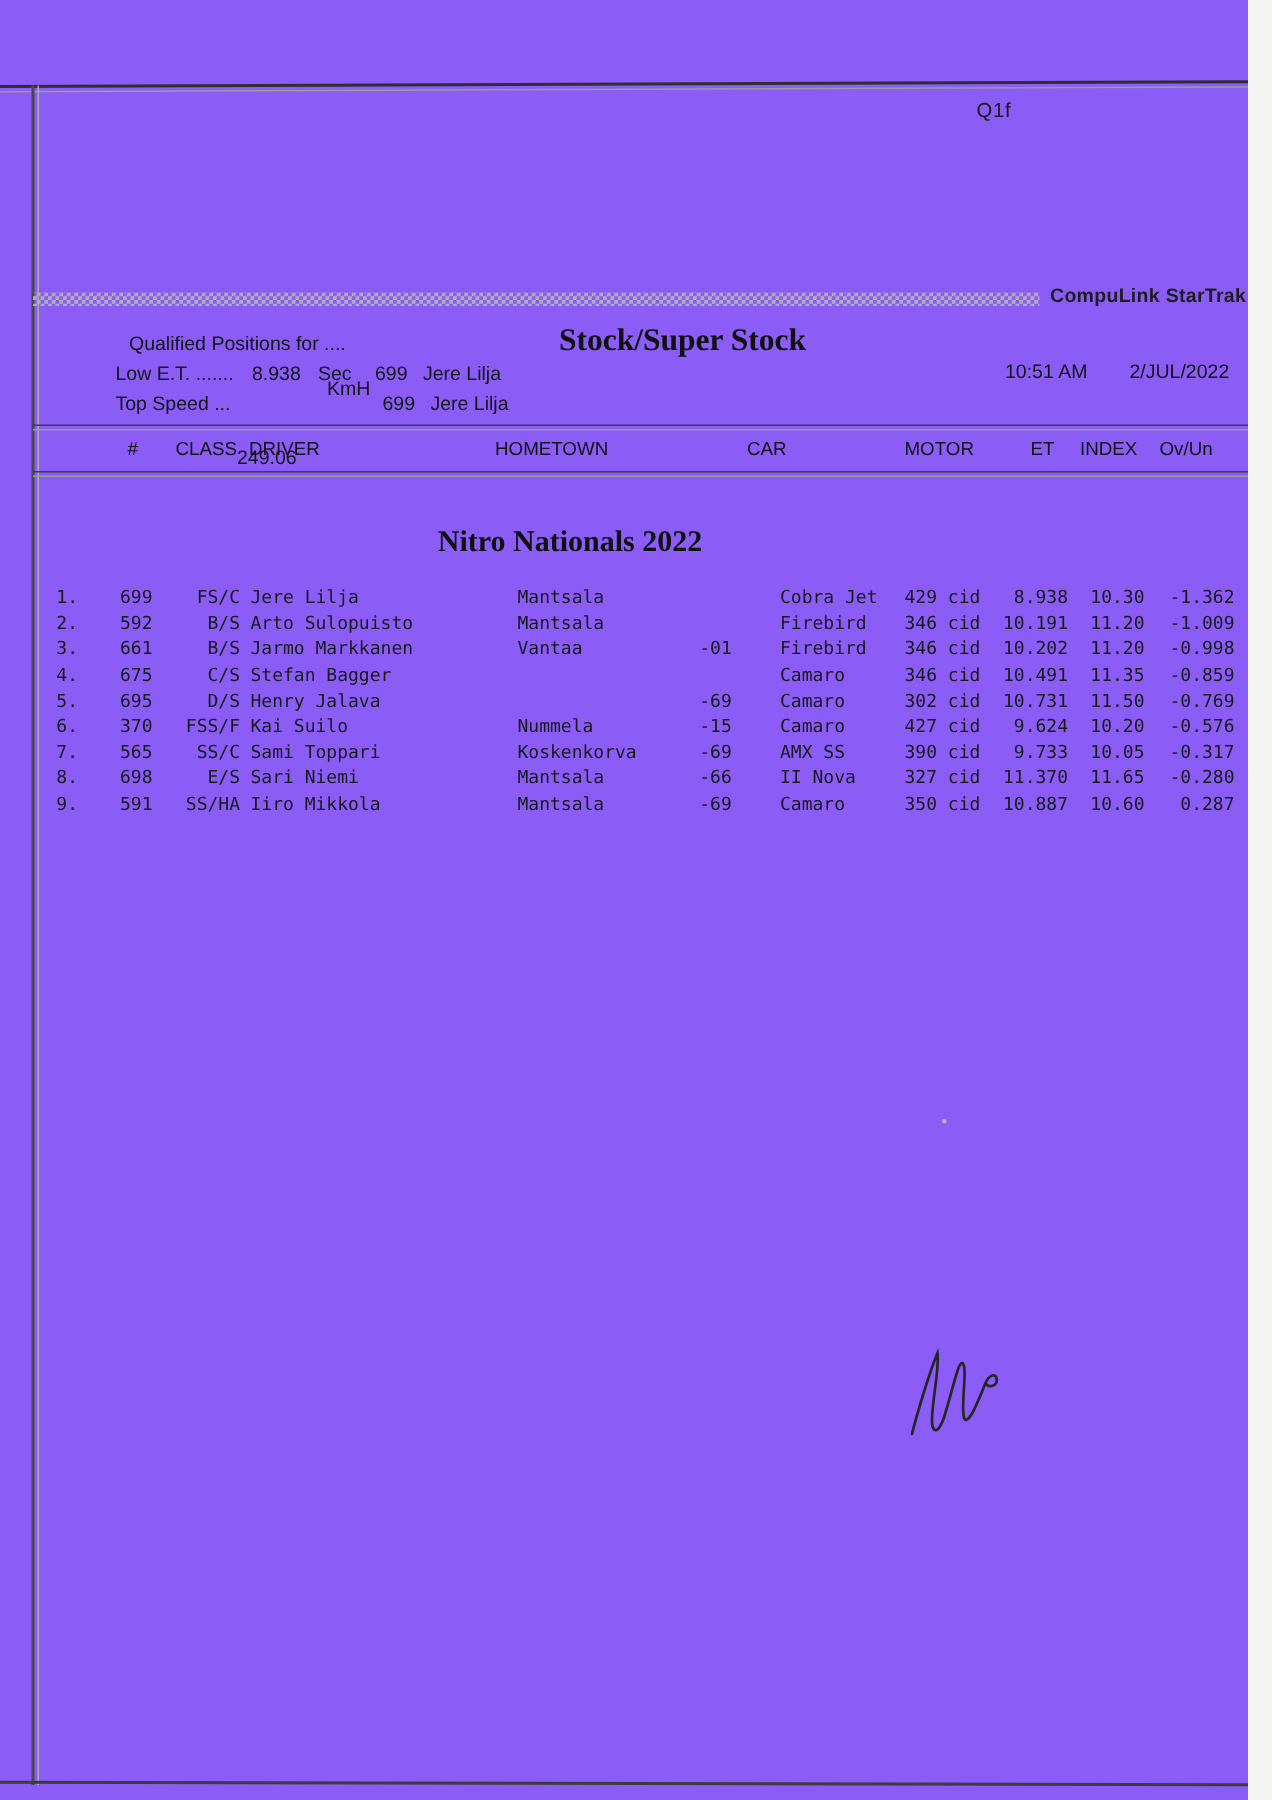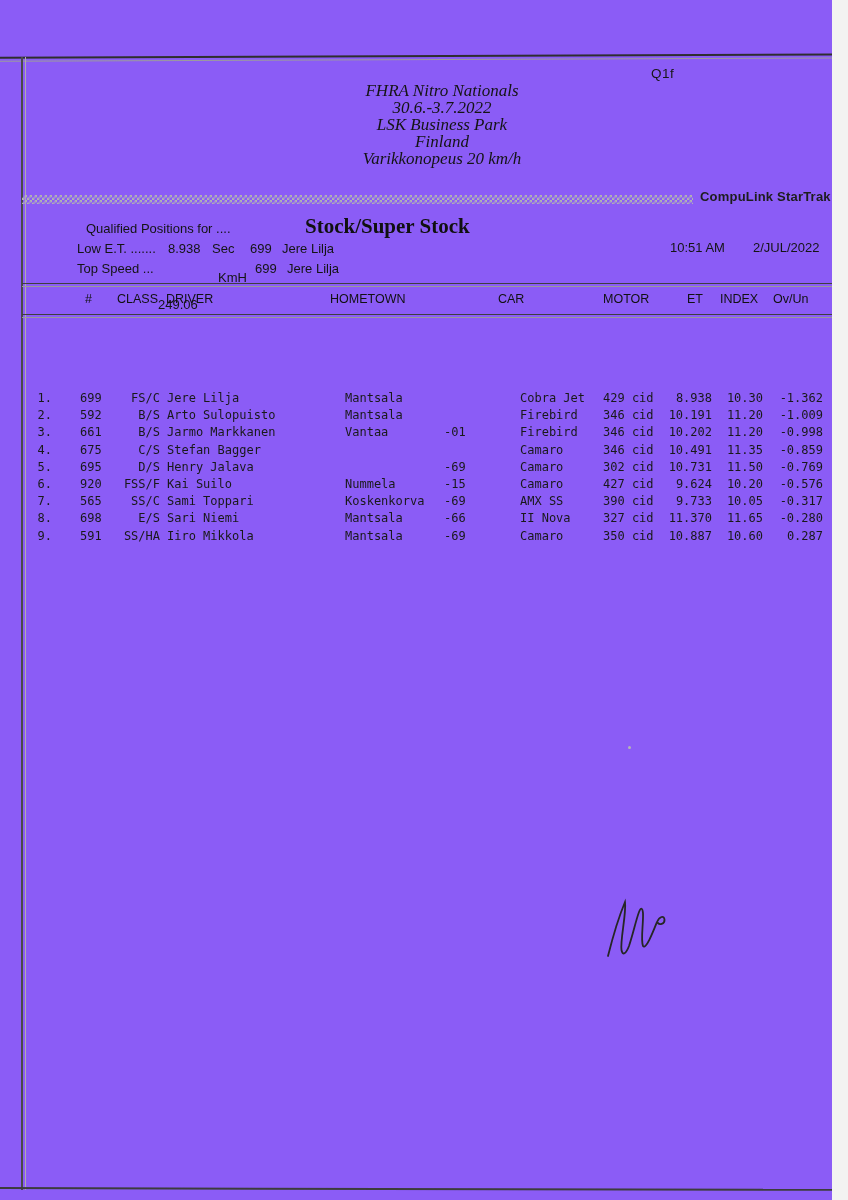--- a/index.html
+++ b/index.html
@@ -27,21 +27,21 @@
   
   .band{left:22px;top:195px;width:671px;height:9px;
     background-image:
       linear-gradient(45deg,#b3b3b3 25%,transparent 25%,transparent 75%,#b3b3b3 75%),
       linear-gradient(45deg,#b3b3b3 25%,transparent 25%,transparent 75%,#b3b3b3 75%);
     background-size:5px 5px;background-position:0 0,2.5px 2.5px;}
   .brand{left:700px;top:189px;font-size:13px;font-weight:700;color:#1d1d1d;letter-spacing:.2px;}
 
   
   .qual-label{left:55px;top:221px;font-size:13px;color:#141414;margin-left:31px;}
-  .class-title{left:305px;top:214px;width:300px;
+  .class-title{left:305px;top:214px;width:300px;text-align:center;
     font-family:"Liberation Serif",serif;font-weight:700;font-size:21px;color:#101010;}
   .stat-line{font-size:13px;color:#141414;}
   .timestamp{font-size:13px;color:#141414;}
 
   
   .rule{left:22px;width:816px;height:2px;border-top:1.6px solid #3f3f3f;border-bottom:1px solid #9a9a9a;}
   .rule-1{top:283px;}
   .rule-2{top:314px;}
 
   
@@ -57,21 +57,21 @@
   
   .rows{position:absolute;left:0;top:391px;width:848px;height:170px;}
   .trow{position:absolute;left:0;width:848px;height:17px;
     font-family:"DejaVu Sans Mono",monospace;font-size:12px;line-height:15px;color:#191919;}
   .cell{position:absolute;top:0;white-space:nowrap;}
   .c-rank{left:28px;width:24px;text-align:right;}
   .c-num{left:80px;}
   .c-class{left:108px;width:52px;text-align:right;}
   .c-driver{left:167px;}
   .c-home{left:345px;}
-  .c-carpre{left:444px;width:46px;text-align:left;}
+  .c-carpre{left:454px;width:46px;text-align:center;}
   .c-car{left:520px;}
   .c-motor{left:603px;}
   .c-et{left:658px;width:54px;text-align:right;}
   .c-index{left:714px;width:49px;text-align:right;}
   .c-ovun{left:768px;width:55px;text-align:right;}
 
   .signature{left:598px;top:884px;width:75px;height:78px;}
   .speck{left:628px;top:746px;width:3px;height:3px;border-radius:50%;background:#b5b5b5;}
 </style>
 </head>
@@ -79,63 +79,57 @@
 
 <div class="scan">
 
   <div class="top-edge"></div>
   <div class="left-edge"></div>
   <div class="left-edge-2"></div>
   <div class="bottom-edge"></div>
 
   <div class="abs q-label">Q1f</div>
 
-  <div class="abs event-header">
-    <div>FHRA Nitro Nationals</div>
-    <div>30.6.-3.7.2022</div>
-    <div>LSK Business Park</div>
-    <div>Finland</div>
-    <div>Varikkonopeus 20 km/h</div>
-  </div>
 
   <div class="abs band"></div>
   <div class="abs brand">CompuLink  StarTrak</div>
 
   <div class="abs qual-label">Qualified Positions for  ....</div>
   <div class="abs class-title">Stock/Super Stock</div>
 
   <div class="abs stat-line" style="left:77px;top:241px;">Low E.T.  .......</div>
   <div class="abs stat-line" style="left:168px;top:241px;">8.938</div>
   <div class="abs stat-line" style="left:212px;top:241px;">Sec</div>
   <div class="abs stat-line" style="left:250px;top:241px;">699</div>
   <div class="abs stat-line" style="left:282px;top:241px;">Jere Lilja</div>
 
   <div class="abs stat-line" style="left:77px;top:261px;">Top Speed  ...</div>
   <div class="abs stat-line" style="left:158px;top:261px;margin-top:36px;">249.06</div>
-  <div class="abs stat-line" style="left:218px;top:270px;">KmH</div>
+  <div class="abs stat-line" style="left:218px;top:251px;">KmH</div>
   <div class="abs stat-line" style="left:255px;top:261px;">699</div>
   <div class="abs stat-line" style="left:287px;top:261px;">Jere Lilja</div>
 
   <div class="abs timestamp" style="left:670px;top:240px;">10:51 AM</div>
   <div class="abs timestamp" style="left:753px;top:240px;">2/JUL/2022</div>
 
   <div class="abs rule rule-1"></div>
   <div class="abs thead">
     <span class="abs h-num">#</span>
     <span class="abs h-class">CLASS</span>
     <span class="abs h-driver">DRIVER</span>
     <span class="abs h-home">HOMETOWN</span>
     <span class="abs h-car">CAR</span>
     <span class="abs h-motor">MOTOR</span>
     <span class="abs h-et">ET</span>
     <span class="abs h-index">INDEX</span>
     <span class="abs h-ovun">Ov/Un</span>
   </div>
   <div class="abs rule rule-2"></div>
 
+  <div class="abs section-title">Nitro Nationals 2022</div>
 
   <div class="rows">
       <div class="trow" style="top: 0px;">
         <span class="cell c-rank">1.</span>
         <span class="cell c-num">699</span>
         <span class="cell c-class">FS/C</span>
         <span class="cell c-driver">Jere Lilja</span>
         <span class="cell c-home">Mantsala</span>
         <span class="cell c-carpre"></span>
         <span class="cell c-car">Cobra Jet</span>
@@ -191,21 +185,21 @@
         <span class="cell c-home"></span>
         <span class="cell c-carpre">-69</span>
         <span class="cell c-car">Camaro</span>
         <span class="cell c-motor">302 cid</span>
         <span class="cell c-et">10.731</span>
         <span class="cell c-index">11.50</span>
         <span class="cell c-ovun">-0.769</span>
       </div>
       <div class="trow" style="top: 86px;">
         <span class="cell c-rank">6.</span>
-        <span class="cell c-num">920</span>
+        <span class="cell c-num">370</span>
         <span class="cell c-class">FSS/F</span>
         <span class="cell c-driver">Kai Suilo</span>
         <span class="cell c-home">Nummela</span>
         <span class="cell c-carpre">-15</span>
         <span class="cell c-car">Camaro</span>
         <span class="cell c-motor">427 cid</span>
         <span class="cell c-et">9.624</span>
         <span class="cell c-index">10.20</span>
         <span class="cell c-ovun">-0.576</span>
       </div>

